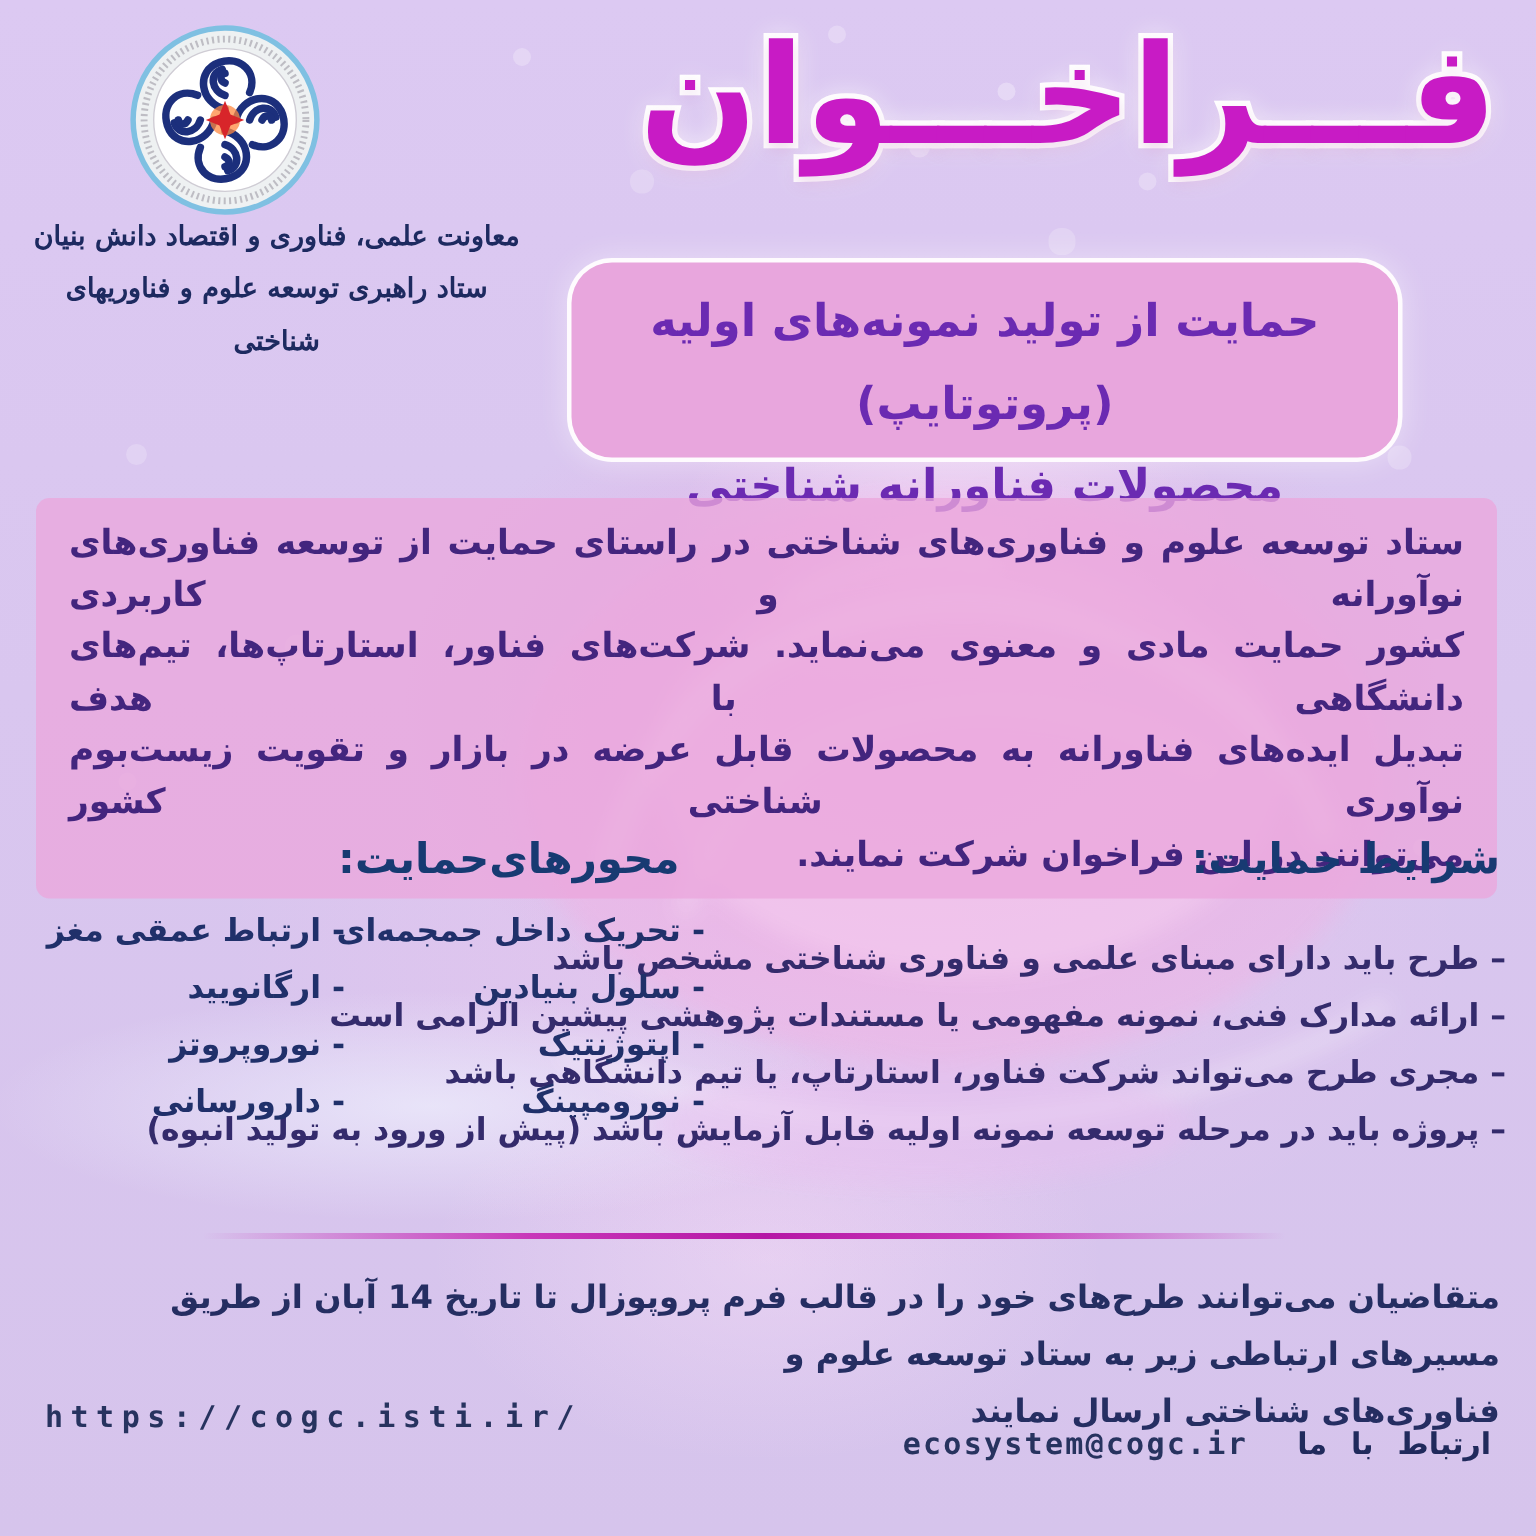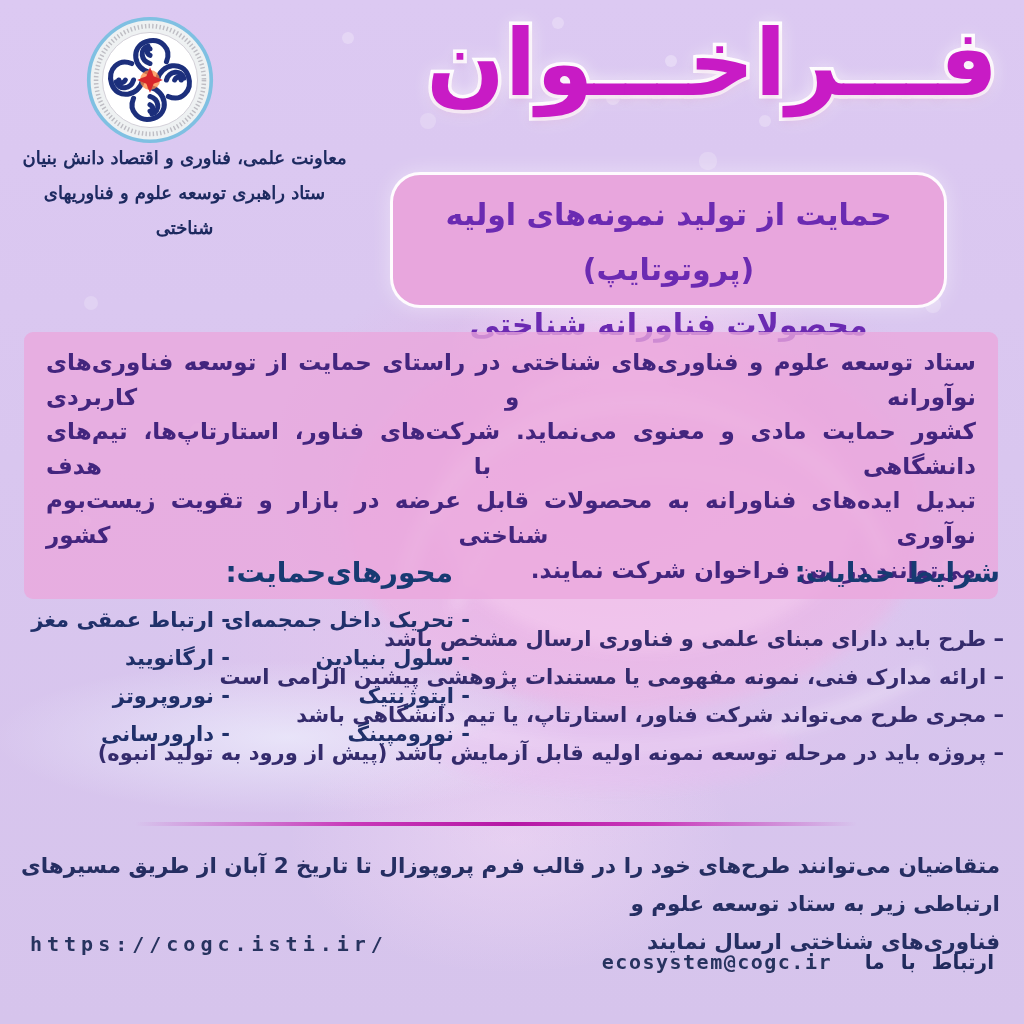--- a/index.html
+++ b/index.html
@@ -29,21 +29,21 @@
   .logo{position:absolute;left:86px;top:16px;width:128px;height:128px;}
   .org-caption{position:absolute;left:12px;top:140px;width:345px;text-align:center;direction:rtl;
     color:#1d2a60;font-family:"DejaVu Serif",serif;font-weight:bold;
     font-size:18px;line-height:35px;}
 
   .title{position:absolute;top:10px;right:26px;width:600px;margin:0;text-align:right;direction:rtl;
     font-size:92px;font-weight:bold;color:#c81bc5;
     -webkit-text-stroke:7px #ffffff;paint-order:stroke fill;
     text-shadow:0 0 18px rgba(255,255,255,.9),0 4px 10px rgba(160,40,150,.25);}
 
-  .subtitle-box{position:absolute;left:390px;top:172px;width:557px;height:136px;box-sizing:border-box;
+  .subtitle-box{position:absolute;left:378px;top:172px;width:557px;height:136px;box-sizing:border-box;
     background:#e8a6dd;border:3px solid rgba(255,255,255,.95);border-radius:30px;
     text-align:center;direction:rtl;color:#6b2ab2;font-weight:bold;font-size:30px;line-height:55px;
     padding-top:12px;box-shadow:0 0 20px rgba(255,255,255,.4);}
 
   .intro{position:absolute;left:24px;top:332px;width:974px;box-sizing:border-box;padding:13px 22px 12px;
     background:rgba(235,167,221,.78);border-radius:9px;direction:rtl;
     color:#43257e;font-weight:bold;font-size:23px;line-height:34.6px;}
   .intro-line{text-align:justify;text-align-last:justify;}
   .intro-line.last{text-align-last:right;}
 
@@ -128,21 +128,21 @@
 
     <div class="intro">
       <div class="intro-line">ستاد توسعه علوم و فناوری‌های شناختی در راستای حمایت از توسعه فناوری‌های نوآورانه و کاربردی</div>
       <div class="intro-line">کشور حمایت مادی و معنوی می‌نماید. شرکت‌های فناور، استارتاپ‌ها، تیم‌های دانشگاهی با هدف</div>
       <div class="intro-line">تبدیل ایده‌های فناورانه به محصولات قابل عرضه در بازار و تقویت زیست‌بوم نوآوری شناختی کشور</div>
       <div class="intro-line last">می‌توانند در این فراخوان شرکت نمایند.</div>
     </div>
 
     <div class="sec-head cond-head">شرایط حمایت:</div>
     <div class="cond-list">
-      <div>– طرح باید دارای مبنای علمی و فناوری ارسال مشخص باشد</div>
+      <div>– طرح باید دارای مبنای علمی و فناوری شناختی مشخص باشد</div>
       <div>– ارائه مدارک فنی، نمونه مفهومی یا مستندات پژوهشی پیشین الزامی است</div>
       <div>– مجری طرح می‌تواند شرکت فناور، استارتاپ، یا تیم دانشگاهی باشد</div>
       <div>– پروژه باید در مرحله توسعه نمونه اولیه قابل آزمایش باشد (پیش از ورود به تولید انبوه)</div>
     </div>
 
     <div class="sec-head axes-head">محورهای‌حمایت:</div>
     <div class="axes-col inner">
       <div>- تحریک داخل جمجمه‌ای</div>
       <div>- سلول بنیادین</div>
       <div>- اپتوژنتیک</div>
@@ -151,21 +151,21 @@
     <div class="axes-col outer">
       <div>- ارتباط عمقی مغز</div>
       <div>- ارگانویید</div>
       <div>- نوروپروتز</div>
       <div>- دارورسانی</div>
     </div>
 
     <div class="divider"></div>
 
     <div class="note">
-      <div>متقاضیان می‌توانند طرح‌های خود را در قالب فرم پروپوزال تا تاریخ 2 آبان از طریق مسیرهای ارتباطی زیر به ستاد توسعه علوم و</div>
+      <div>متقاضیان می‌توانند طرح‌های خود را در قالب فرم پروپوزال تا تاریخ 14 آبان از طریق مسیرهای ارتباطی زیر به ستاد توسعه علوم و</div>
       <div>فناوری‌های شناختی ارسال نمایند</div>
     </div>
 
     <a class="url" href="#">https://cogc.isti.ir/</a>
 
     <div class="contact-label r1">ارتباط با ما</div>
     <a class="contact-value r1" href="#">ecosystem@cogc.ir</a>
     <div class="contact-label r2">پیام رسان بله</div>
     <a class="contact-value r2" href="#">@cogc_ecosystem</a>
 

